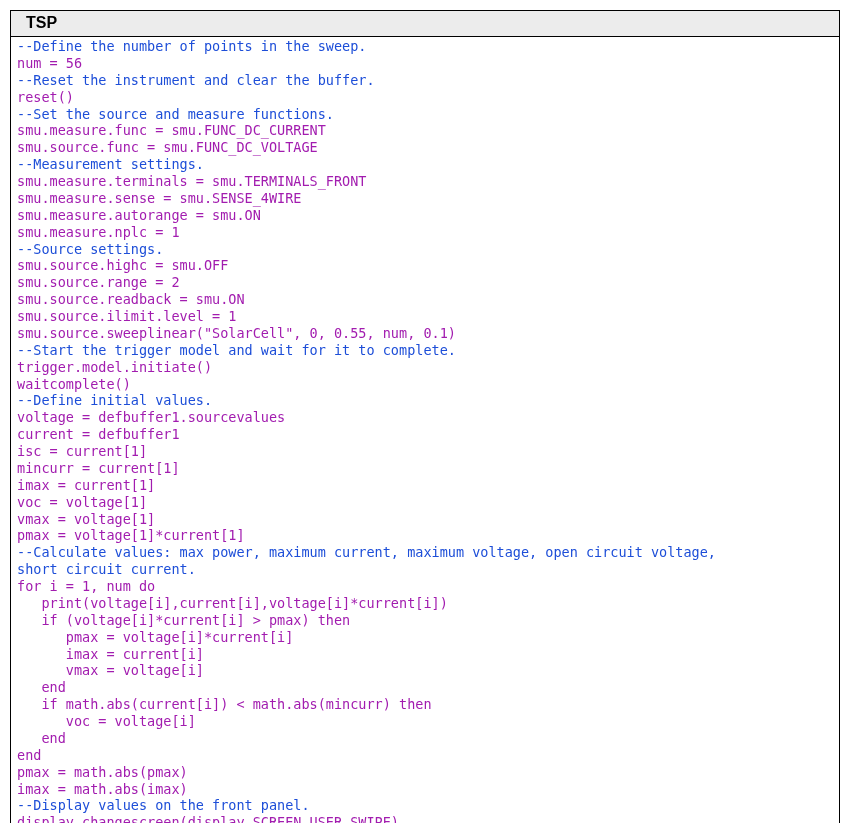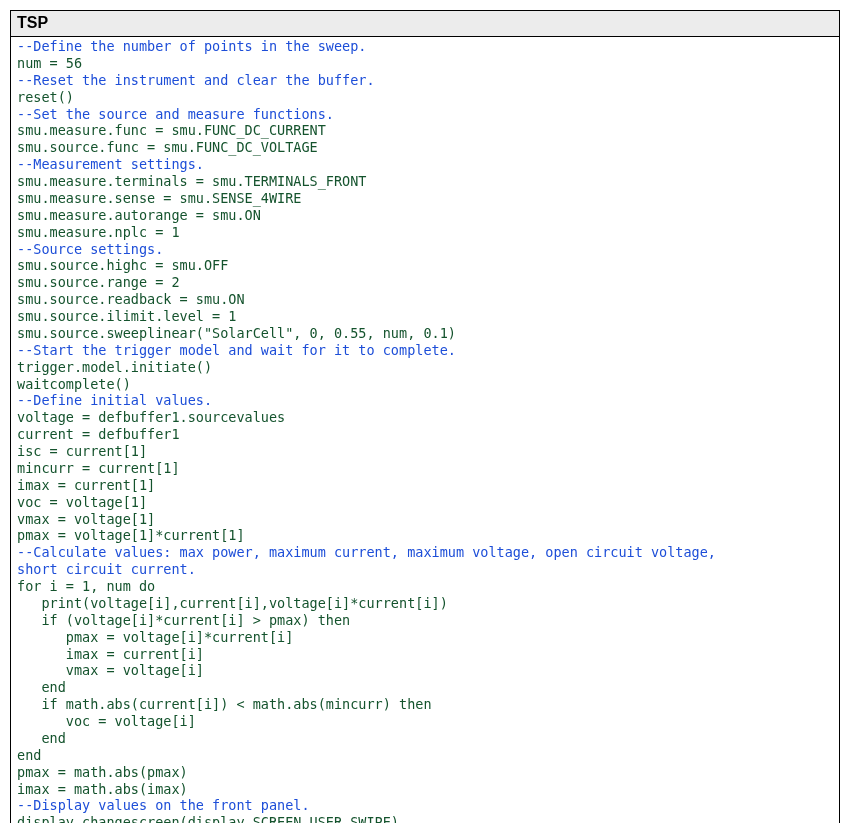--- a/index.html
+++ b/index.html
@@ -12,32 +12,32 @@
     width:850px;
     color:#000;
   }
   .panel{
     border:1.5px solid #000;
     background:#fff;
   }
   .panel-header{
     background:#ececec;
     border-bottom:1.5px solid #000;
-    padding:2px 6px 3px 6px;
+    padding:2px 6px 3px 15px;
     font-family:Arial,Helvetica,sans-serif;
     font-weight:bold;
     font-size:16px;
   }
   .code{
     padding:1px 6px 6px 6px;
     white-space:pre;
     overflow:hidden;
   }
   .c{color:#1d4ed8}   
-  .k{color:#14532d}      
+  .k{color:#a21caf}      
 </style>
 </head>
 <body>
 
 <div class="panel">
   <div class="panel-header">TSP</div>
   <div class="code" id="code-block"><div class="c">--Define the number of points in the sweep.</div><div class="k">num = 56</div><div class="c">--Reset the instrument and clear the buffer.</div><div class="k">reset()</div><div class="c">--Set the source and measure functions.</div><div class="k">smu.measure.func = smu.FUNC_DC_CURRENT</div><div class="k">smu.source.func = smu.FUNC_DC_VOLTAGE</div><div class="c">--Measurement settings.</div><div class="k">smu.measure.terminals = smu.TERMINALS_FRONT</div><div class="k">smu.measure.sense = smu.SENSE_4WIRE</div><div class="k">smu.measure.autorange = smu.ON</div><div class="k">smu.measure.nplc = 1</div><div class="c">--Source settings.</div><div class="k">smu.source.highc = smu.OFF</div><div class="k">smu.source.range = 2</div><div class="k">smu.source.readback = smu.ON</div><div class="k">smu.source.ilimit.level = 1</div><div class="k">smu.source.sweeplinear("SolarCell", 0, 0.55, num, 0.1)</div><div class="c">--Start the trigger model and wait for it to complete.</div><div class="k">trigger.model.initiate()</div><div class="k">waitcomplete()</div><div class="c">--Define initial values.</div><div class="k">voltage = defbuffer1.sourcevalues</div><div class="k">current = defbuffer1</div><div class="k">isc = current[1]</div><div class="k">mincurr = current[1]</div><div class="k">imax = current[1]</div><div class="k">voc = voltage[1]</div><div class="k">vmax = voltage[1]</div><div class="k">pmax = voltage[1]*current[1]</div><div class="c">--Calculate values: max power, maximum current, maximum voltage, open circuit voltage,</div><div class="c">short circuit current.</div><div class="k">for i = 1, num do</div><div class="k">   print(voltage[i],current[i],voltage[i]*current[i])</div><div class="k">   if (voltage[i]*current[i] &gt; pmax) then</div><div class="k">      pmax = voltage[i]*current[i]</div><div class="k">      imax = current[i]</div><div class="k">      vmax = voltage[i]</div><div class="k">   end</div><div class="k">   if math.abs(current[i]) &lt; math.abs(mincurr) then</div><div class="k">      voc = voltage[i]</div><div class="k">   end</div><div class="k">end</div><div class="k">pmax = math.abs(pmax)</div><div class="k">imax = math.abs(imax)</div><div class="c">--Display values on the front panel.</div><div class="k">display.changescreen(display.SCREEN_USER_SWIPE)</div></div>
 </div>
 
 </body></html>

